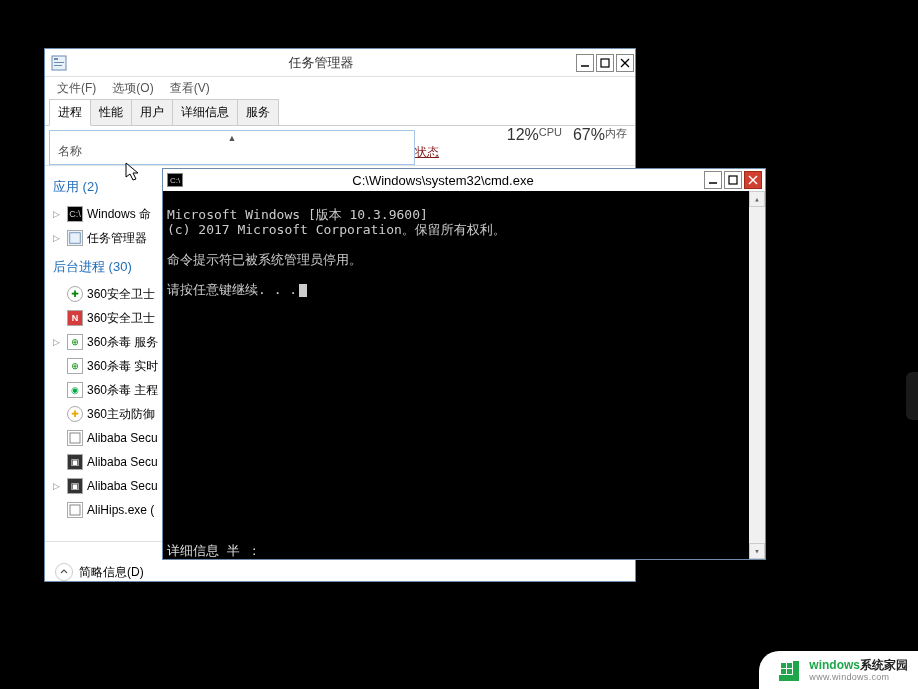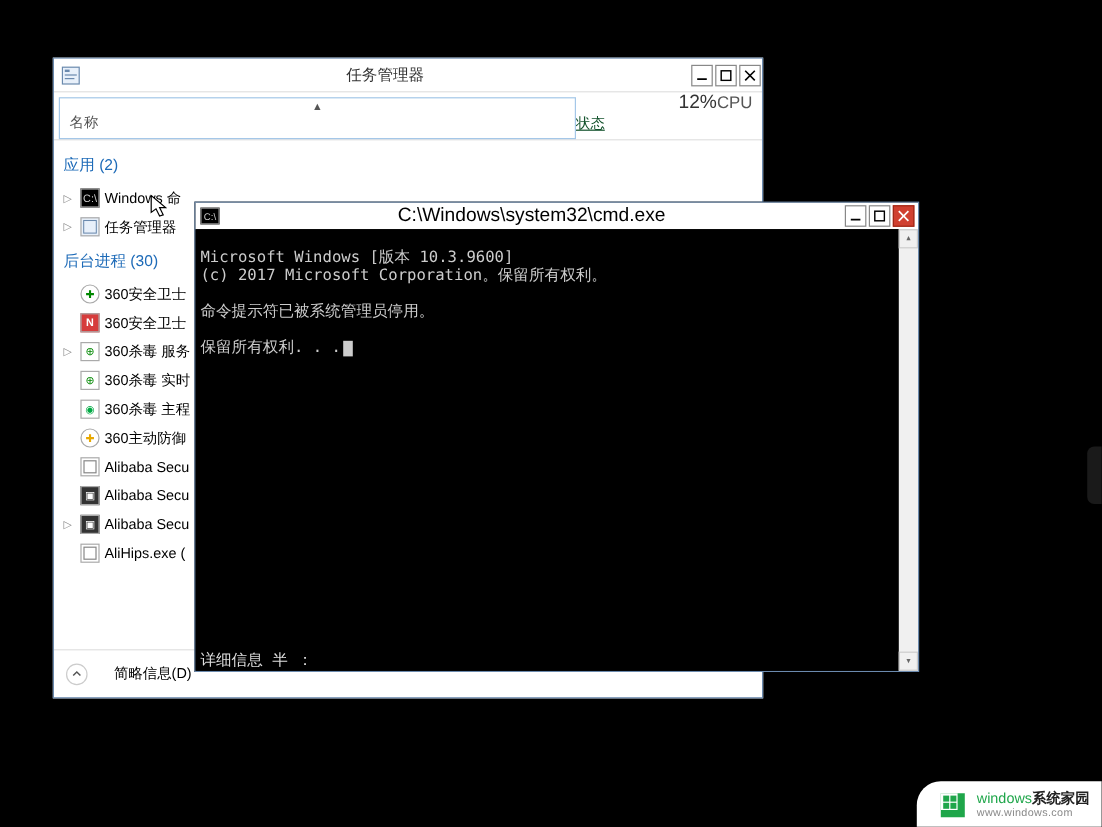--- a/index.html
+++ b/index.html
@@ -110,31 +110,31 @@
       color: #555;
     }
     .col-name .arrow {
       position: absolute;
       top: 2px;
       left: 50%;
       transform: translateX(-50%);
       font-size: 9px;
       color: #555;
     }
-    .col-status { width: 90px; display: flex; align-items: flex-end; padding-bottom: 4px; color: #14532d; text-decoration: underline; }
+    .col-status { width: 90px; display: flex; align-items: flex-end; padding-bottom: 4px; color: #7f1d1d; text-decoration: underline; }
     .col-metric {
       width: 65px;
       text-align: right;
       padding-right: 8px;
       display: flex;
       flex-direction: row;
       justify-content: flex-end;
     }
     .col-metric .pct { font-size: 16px; color: #333; }
-    .col-metric .lbl { font-size: 14px; color: #555; }
+    .col-metric .lbl { font-size: 11px; color: #555; }
     
     .process-list {
       padding: 4px;
       overflow: hidden;
     }
     .group-header {
       color: #1e6bb8;
       padding: 8px 4px 6px 4px;
       font-size: 13px;
     }
@@ -172,23 +172,23 @@
     .ic-360a { background:#fff; color:#e8a800; border-radius:50%; border-color:#e8a800; }
     .ic-ali { background:#fff; }
     .ic-ali2 { background:#333; color:#fff; }
     
     .taskmgr-footer {
       position: absolute;
       bottom: 0; left: 0; right: 0;
       height: 40px;
       border-top: 1px solid #e0e0e0;
       display: flex;
-      align-items: center;
+      align-items: flex-end;
       padding: 0 10px;
-      gap: 22px;
+      gap: 6px;
     }
     .collapse-btn {
       width: 18px; height: 18px;
       border: 1px solid #ccc;
       border-radius: 50%;
       display: flex;
       align-items: center;
       justify-content: center;
       cursor: pointer;
     }
@@ -217,21 +217,21 @@
       border: 1px solid #888;
       display: inline-flex;
       align-items: center;
       justify-content: center;
       color: #ccc;
       font-size: 8px;
     }
     .cmd-titlebar-title {
       flex: 1;
       text-align: center;
-      font-size: 16px;
+      font-size: 13px;
     }
     .cmd-controls { display: flex; padding-right: 2px; }
     .cmd-btn {
       width: 18px; height: 18px;
       border: 1px solid #888;
       margin: 0 1px;
       display: flex;
       align-items: center;
       justify-content: center;
       cursor: pointer;
@@ -298,21 +298,21 @@
       padding: 6px 10px 4px 16px;
       display: flex;
       align-items: center;
       gap: 6px;
       box-shadow: -2px -2px 4px rgba(0,0,0,.15);
     }
     .watermark .logo {
       width: 28px; height: 28px;
     }
     .watermark .txt { display:flex; flex-direction: column; line-height:1.1; }
-    .watermark .txt1 { font-size: 12px; color:#222; font-weight: normal;}
+    .watermark .txt1 { font-size: 12px; color:#222; font-weight: bold;}
     .watermark .txt1 span { color:#1fa64a; }
     .watermark .txt2 { font-size: 9px; color:#888; letter-spacing:.3px; }
     
     
     .side-tab {
       position: absolute;
       right: 0;
       top: 372px;
       width: 12px;
       height: 48px;
@@ -347,31 +347,47 @@
         </div>
       <div class="window-btn">
           <svg viewBox="0 0 10 10">
             <line x1="1" y1="1" x2="9" y2="9" stroke="#000" stroke-width="1.3"></line>
             <line x1="9" y1="1" x2="1" y2="9" stroke="#000" stroke-width="1.3"></line>
           </svg>
         </div>
     </div>
   </div>
 
-
+  <div class="menubar">
+    <span>文件(F)</span>
+    <span>选项(O)</span>
+    <span>查看(V)</span>
+  </div>
+
+  <div class="tabs">
+    <div class="tab active">进程</div>
+    <div class="tab">性能</div>
+    <div class="tab">用户</div>
+    <div class="tab">详细信息</div>
+    <div class="tab">服务</div>
+  </div>
 
   <div class="columns-header">
     <div class="col-name">
       <span class="arrow">▲</span>
       <span>名称</span>
     </div>
     <div class="col-status">状态</div>
     <div class="col-metric">
       <div class="pct">12%</div>
       <div class="lbl">CPU</div>
+    </div>
+    <div class="col-metric">
+      <div class="pct">67%</div>
+      <div class="lbl">内存</div>
     </div>
   </div>
 
   <div class="process-list">
     <div class="group-header">应用 (2)</div>
     <div class="process-row">
       <span class="expand">▷</span>
       <span class="picon ic-cmd">C:\</span>
       <span class="pname">Windows 命</span>
     </div>
@@ -478,21 +494,21 @@
           </svg>
         </div>
     </div>
   </div>
   <div class="cmd-body">
 <span>Microsoft Windows [版本 10.3.9600]</span>
 <span>(c) 2017 Microsoft Corporation。保留所有权利。</span>
 
 <span>命令提示符已被系统管理员停用。</span>
 
-<span>保留所有权利. . .</span><span class="cursor-block"></span>
+<span>请按任意键继续. . .</span><span class="cursor-block"></span>
     <div class="ime-bar">详细信息 半 ：</div>
     <div class="cmd-scrollbar">
       <div class="sb-btn">▴</div>
       <div class="sb-track"></div>
       <div class="sb-btn">▾</div>
     </div>
   </div>
 </div>
 
 <div class="mouse-cursor">

